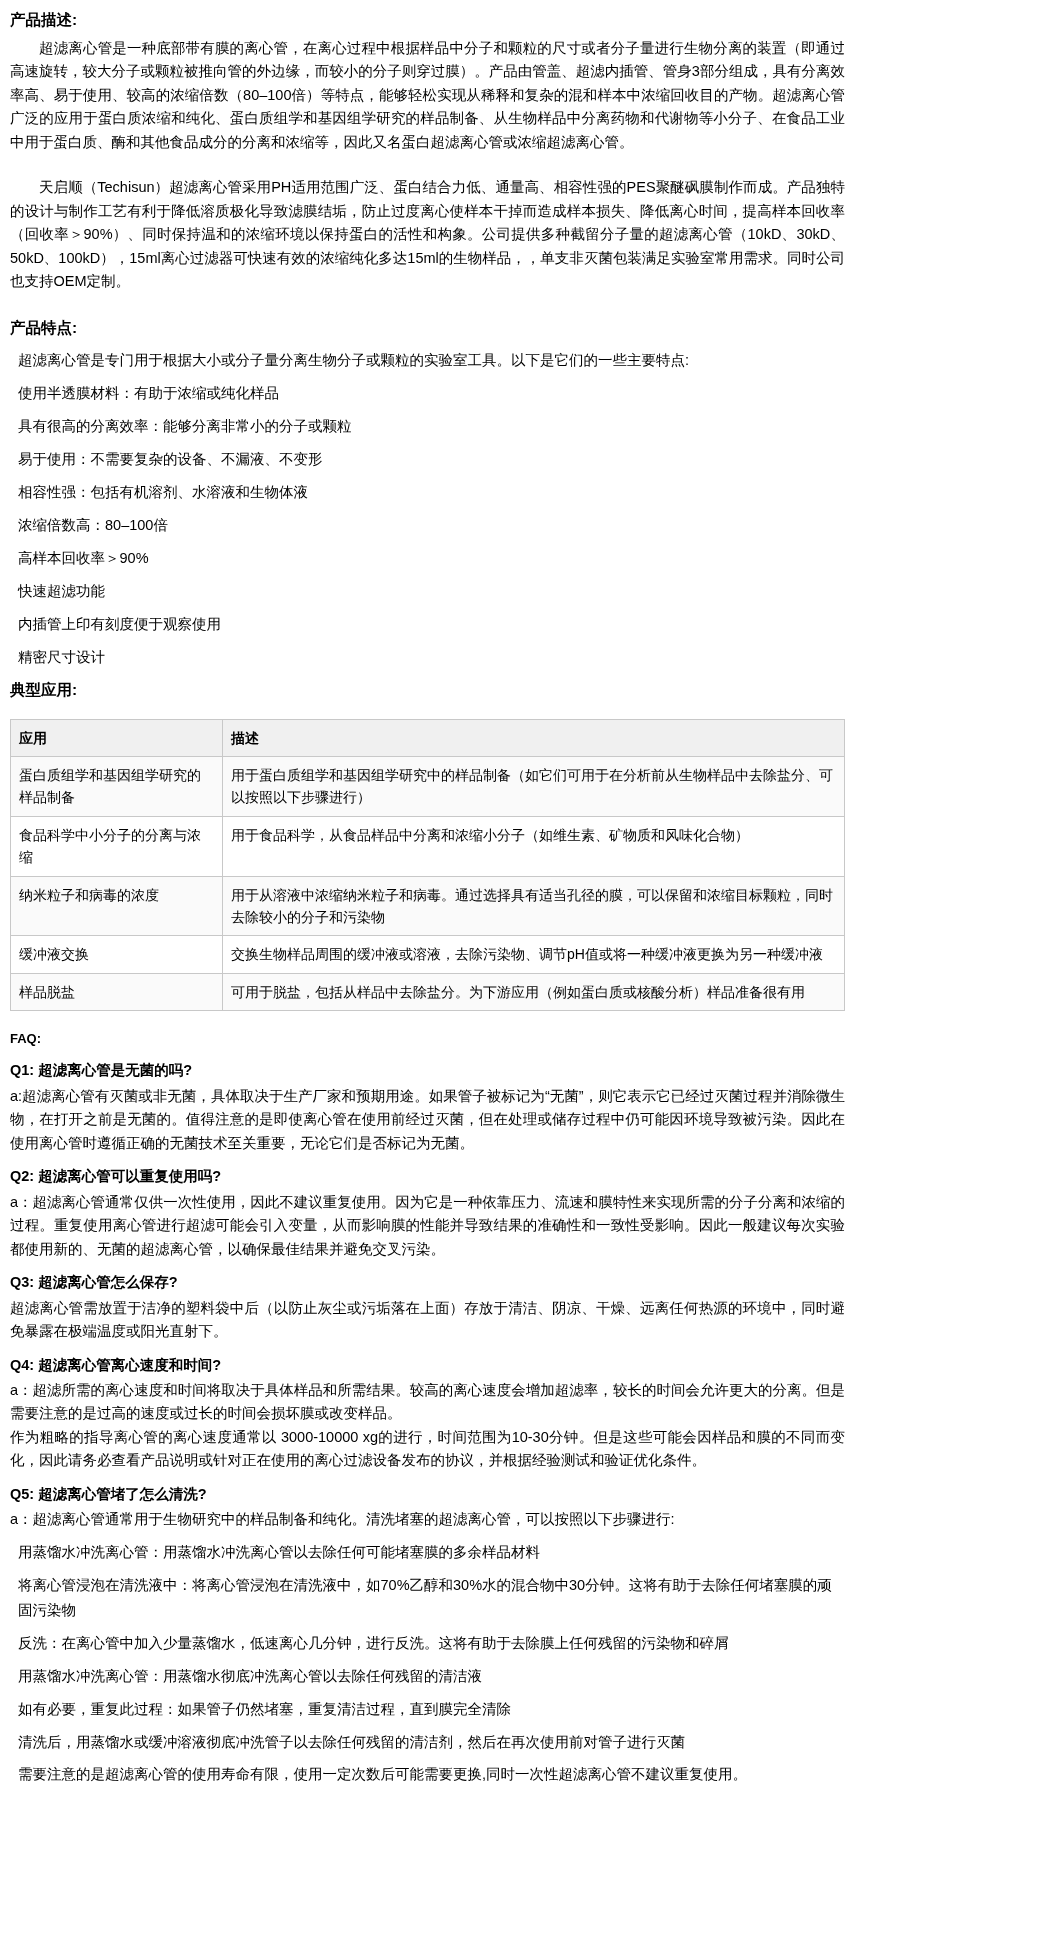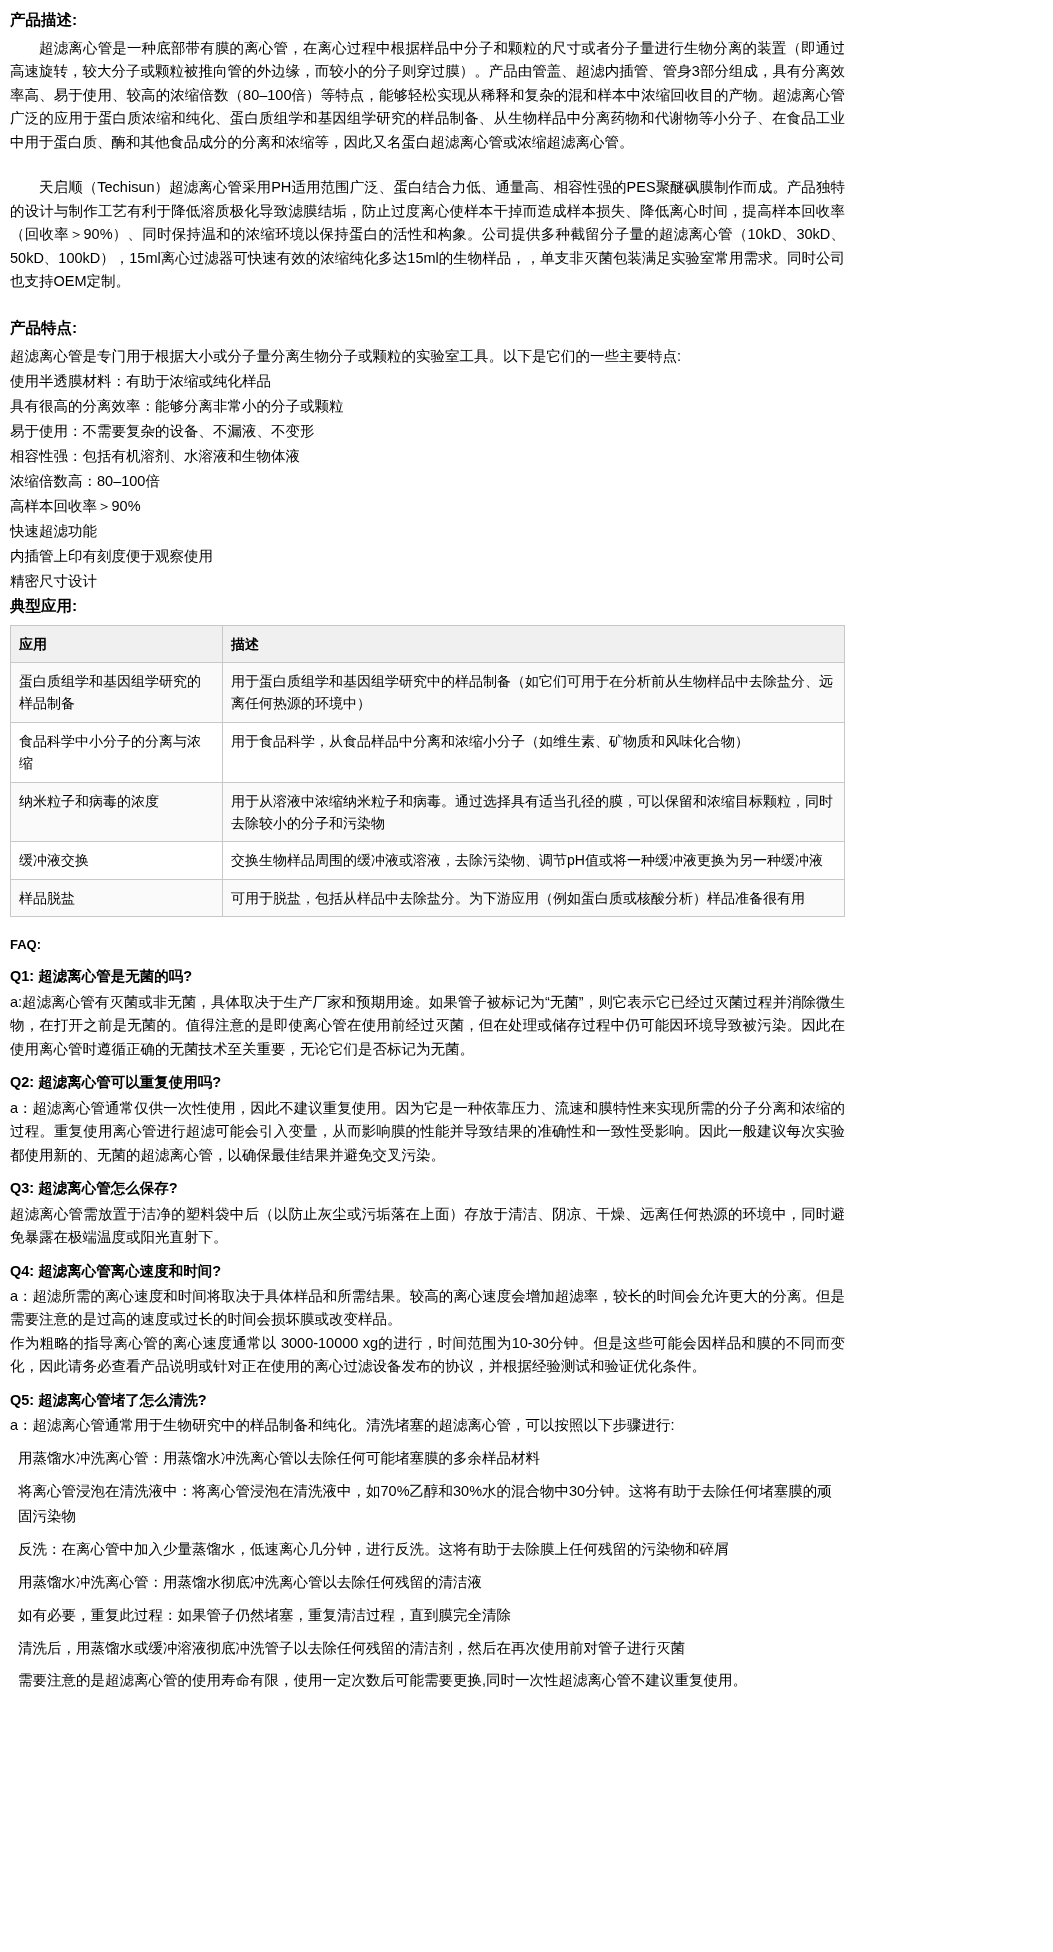--- a/index.html
+++ b/index.html
@@ -29,27 +29,27 @@
     margin: 0 0 0 0;
     text-align: justify;
     text-justify: inter-ideograph;
   }
   p.indent {
     text-indent: 2em;
   }
   .spacer-lg { height: 22px; }
   .spacer-md { height: 14px; }
   .feature-line {
-    margin: 0;
+    margin: 8px;
     line-height: 1.72;
   }
   table.apps {
     border-collapse: collapse;
     width: 100%;
-    margin-top: 6px;
+    margin-top: 16px;
     font-size: 14px;
   }
   table.apps th, table.apps td {
     border: 1px solid #c8c8c8;
     padding: 7px 8px;
     vertical-align: top;
     text-align: left;
     line-height: 1.6;
   }
   table.apps th {
@@ -110,21 +110,21 @@
   <table class="apps">
     <thead>
       <tr>
         <th class="col-app">应用</th>
         <th>描述</th>
       </tr>
     </thead>
     <tbody>
       <tr class="alt">
         <td class="col-app">蛋白质组学和基因组学研究的样品制备</td>
-        <td>用于蛋白质组学和基因组学研究中的样品制备（如它们可用于在分析前从生物样品中去除盐分、远离任何热源的环境中）</td>
+        <td>用于蛋白质组学和基因组学研究中的样品制备（如它们可用于在分析前从生物样品中去除盐分、可以按照以下步骤进行）</td>
       </tr>
       <tr>
         <td class="col-app">食品科学中小分子的分离与浓缩</td>
         <td>用于食品科学，从食品样品中分离和浓缩小分子（如维生素、矿物质和风味化合物）</td>
       </tr>
       <tr class="alt">
         <td class="col-app">纳米粒子和病毒的浓度</td>
         <td>用于从溶液中浓缩纳米粒子和病毒。通过选择具有适当孔径的膜，可以保留和浓缩目标颗粒，同时去除较小的分子和污染物</td>
       </tr>
       <tr>

